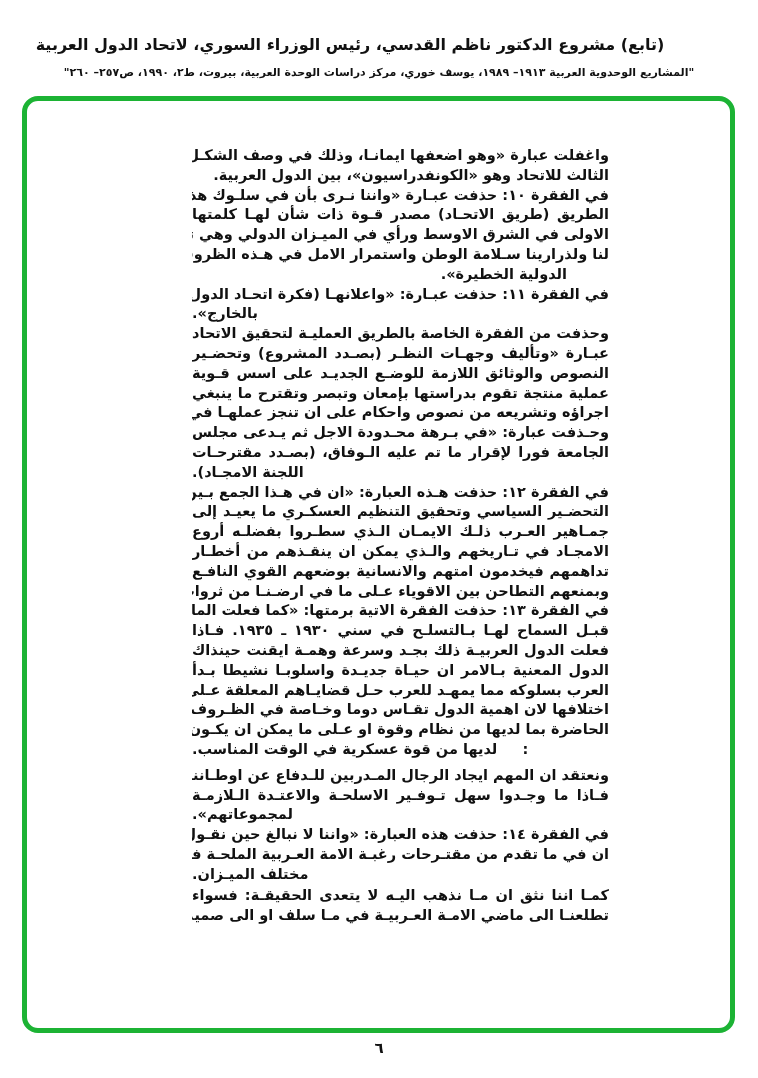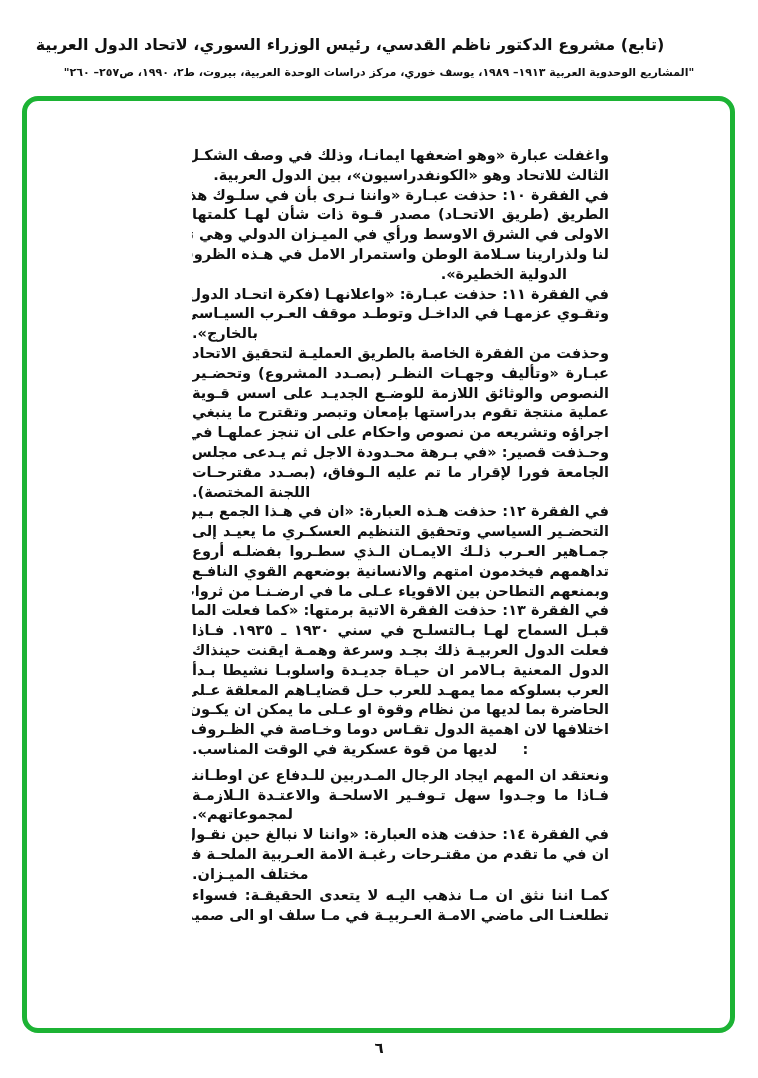--- a/index.html
+++ b/index.html
@@ -48,42 +48,42 @@
 
 <div class="text-block" dir="rtl">
     <div class="line a-j">واغفلت عبارة «وهو اضعفها ايمانـا، وذلك في وصف الشكـل</div>
     <div class="line a-r">الثالث للاتحاد وهو «الكونفدراسيون»، بين الدول العربية.</div>
     <div class="line a-j">في الفقرة ١٠: حذفت عبـارة «واننا نـرى بأن في سلـوك هذا</div>
     <div class="line a-j">الطريق (طريق الاتحـاد) مصدر قـوة ذات شأن لهـا كلمتها</div>
     <div class="line a-j">الاولى في الشرق الاوسط ورأي في الميـزان الدولي وهي تضمن</div>
     <div class="line a-j">لنا ولذرارينا سـلامة الوطن واستمرار الامل في هـذه الظروف</div>
     <div class="line a-ri">الدولية الخطيرة».</div>
     <div class="line a-j">في الفقرة ١١: حذفت عبـارة: «واعلانهـا (فكرة اتحـاد الدول</div>
-    <div class="line a-j">وتقـوي عزمهـا في الداخـل وتوطـد موقف العـرب السيـاسي</div>
     <div class="line a-l">بالخارج».</div>
     <div class="line a-j">وحذفت من الفقرة الخاصة بالطريق العمليـة لتحقيق الاتحاد</div>
     <div class="line a-j">عبـارة «وتأليف وجهـات النظـر (بصـدد المشروع) وتحضـير</div>
     <div class="line a-j">النصوص والوثائق اللازمة للوضـع الجديـد على اسس قـوية</div>
     <div class="line a-j">عملية منتجة تقوم بدراستها بإمعان وتبصر وتقترح ما ينبغي</div>
     <div class="line a-j">اجراؤه وتشريعه من نصوص واحكام على ان تنجز عملهـا في</div>
-    <div class="line a-j">وحـذفت قصير: «في بـرهة محـدودة الاجل ثم يـدعى مجلس</div>
+    <div class="line a-j">وحـذفت عبارة: «في بـرهة محـدودة الاجل ثم يـدعى مجلس</div>
     <div class="line a-j">الجامعة فورا لإقرار ما تم عليه الـوفاق، (بصـدد مقترحـات</div>
-    <div class="line a-l">اللجنة المختصة).</div>
+    <div class="line a-l">اللجنة الامجـاد).</div>
     <div class="line a-j">في الفقرة ١٢: حذفت هـذه العبارة: «ان في هـذا الجمع بـين</div>
     <div class="line a-j">التحضـير السياسي وتحقيق التنظيم العسكـري ما يعيـد إلى</div>
     <div class="line a-j">جمـاهير العـرب ذلـك الايمـان الـذي سطـروا بفضلـه أروع</div>
+    <div class="line a-j">الامجـاد في تـاريخهم والـذي يمكن ان ينقـذهم من أخطـار</div>
     <div class="line a-j">تداهمهم فيخدمون امتهم والانسانية بوضعهم القوي النافـع</div>
     <div class="line a-j">وبمنعهم التطاحن بين الاقوياء عـلى ما في ارضـنـا من ثروات</div>
     <div class="line a-j">في الفقرة ١٣: حذفت الفقرة الاتية برمتها: «كما فعلت المانيـا</div>
     <div class="line a-j">قبـل السماح لهـا بـالتسلـح في سني ١٩٣٠ ـ ١٩٣٥. فـاذا</div>
     <div class="line a-j">فعلت الدول العربيـة ذلك بجـد وسرعة وهمـة ايقنت حينذاك</div>
     <div class="line a-j">الدول المعنية بـالامر ان حيـاة جديـدة واسلوبـا نشيطا بـدأ</div>
     <div class="line a-j">العرب بسلوكه مما يمهـد للعرب حـل قضايـاهم المعلقة عـلى</div>
+    <div class="line a-j">اختلافها لان اهمية الدول تقـاس دوما وخـاصة في الظـروف</div>
     <div class="line a-j">الحاضرة بما لديها من نظام وقوة او عـلى ما يمكن ان يكـون</div>
-    <div class="line a-j">اختلافها لان اهمية الدول تقـاس دوما وخـاصة في الظـروف</div>
     <div class="line a-l">:&nbsp;&nbsp;&nbsp;&nbsp;&nbsp;لديها من قوة عسكرية في الوقت المناسب.</div>
     <div class="line a-j" style="margin-top: 6px;">ونعتقد ان المهم ايجاد الرجال المـدربين للـدفاع عن اوطـاننا</div>
     <div class="line a-j">فـاذا ما وجـدوا سهل تـوفـير الاسلحـة والاعتـدة الـلازمـة</div>
     <div class="line a-l">لمجموعاتهم».</div>
     <div class="line a-j">في الفقرة ١٤: حذفت هذه العبارة: «واننا لا نبالغ حين نقـول</div>
     <div class="line a-j">ان في ما تقدم من مقتـرحات رغبـة الامة العـربية الملحـة في</div>
     <div class="line a-l">مختلف الميـزان.</div>
     <div class="line a-j" style="margin-top: 2px;">كمـا اننا نثق ان مـا نذهب اليـه لا يتعدى الحقيقـة: فسواء</div>
     <div class="line a-j">تطلعنـا الى ماضي الامـة العـربيـة في مـا سلف او الى صميم</div>
   </div>

